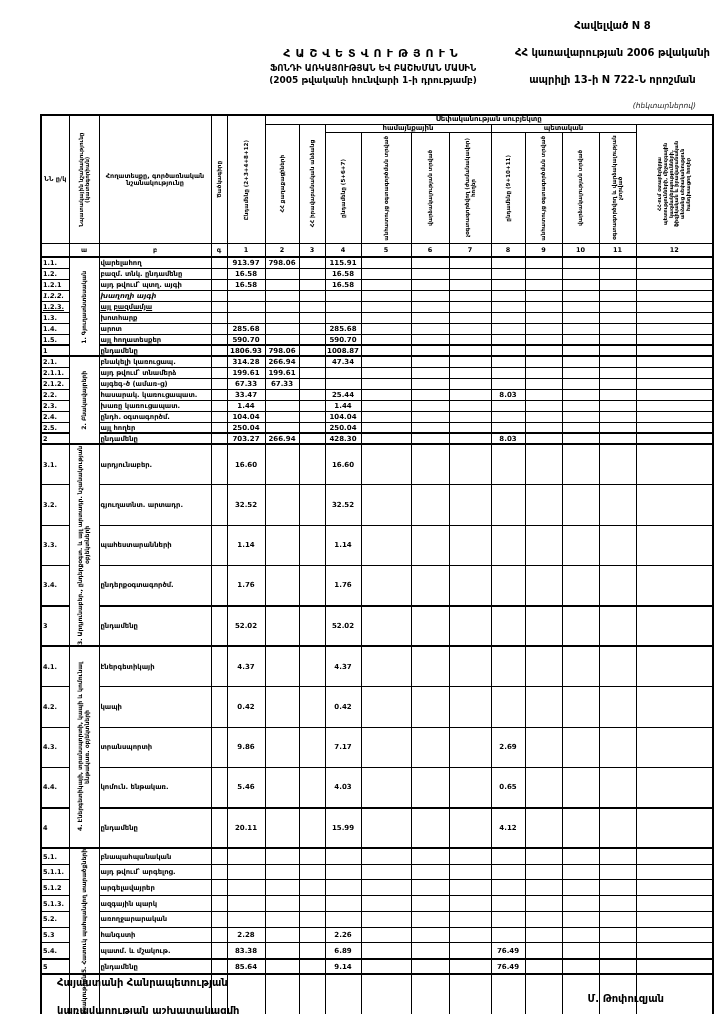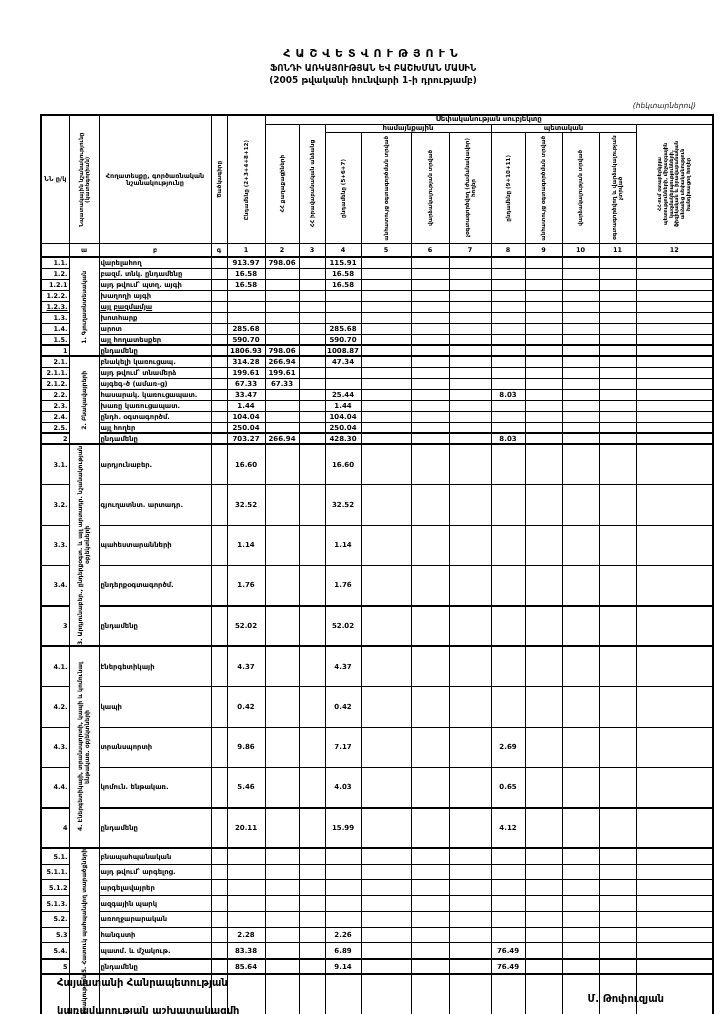--- a/index.html
+++ b/index.html
@@ -36,37 +36,42 @@
     writing-mode:vertical-rl; transform:rotate(180deg);
     margin:0 auto; font-size:5.6px; line-height:1.15;
     max-height:110px; white-space:normal; text-align:center;
   }
   td.vlabel div { font-size:6px; max-height:200px; }
   tr.letters th { font-size:6.5px; height:12px; }
   tbody td { font-size:6.8px; }
   td.num { text-align:center; font-size:7px; white-space:nowrap; }
   td.rname { text-align:left; padding-left:2px; white-space:nowrap; }
   td.rname.indent { }
-  td.rno { text-align:right; font-size:6.5px; }
+  td.rno { text-align:left; font-size:6.5px; }
   tr.total td { border-top:2px solid #000; border-bottom:2px solid #000; }
   tr.sec-start td { border-top:2px solid #000; }
   .footer-left {
     position:absolute; left:57px; top:962px;
     font-size:10px; font-weight:bold; line-height:1.4; white-space:pre-line;
   }
   .signature {
     position:absolute; right:58px; top:993px;
     font-size:10px; font-weight:bold;
   }
 </style>
 </head>
 <body>
 
 <div class="page">
 
+  <div class="appendix">
+    <div>Հավելված N 8</div>
+    <div>ՀՀ կառավարության 2006 թվականի</div>
+    <div>ապրիլի 13-ի N 722-Ն որոշման</div>
+  </div>
 
   <div class="title-block">
     <div class="title-main">ՀԱՇՎԵՏՎՈՒԹՅՈՒՆ</div>
     <div class="title-sub">ՖՈՆԴԻ ԱՌԿԱՅՈՒԹՅԱՆ ԵՎ ԲԱՇԽՄԱՆ ՄԱՍԻՆ</div>
     <div class="title-date">(2005 թվականի հունվարի 1-ի դրությամբ)</div>
   </div>
 
   <div class="units-note">(հեկտարներով)</div>
 
   <table class="balance">
@@ -209,21 +214,21 @@
           <td class="num">16.58</td>
           <td class="num"></td>
           <td class="num"></td>
           <td class="num"></td>
           <td class="num"></td>
           <td class="num"></td>
           <td class="num"></td>
           <td class="num"></td>
           <td class="num"></td>
         </tr>
-        <tr style="height: 11px;">
+        <tr style="height: 11px; font-style: italic;">
           <td class="rno">1.2.2.</td>
           <td class="rname indent">խաղողի այգի</td>
           <td class="num"></td>
           <td class="num"></td>
           <td class="num"></td>
           <td class="num"></td>
           <td class="num"></td>
           <td class="num"></td>
           <td class="num"></td>
           <td class="num"></td>

